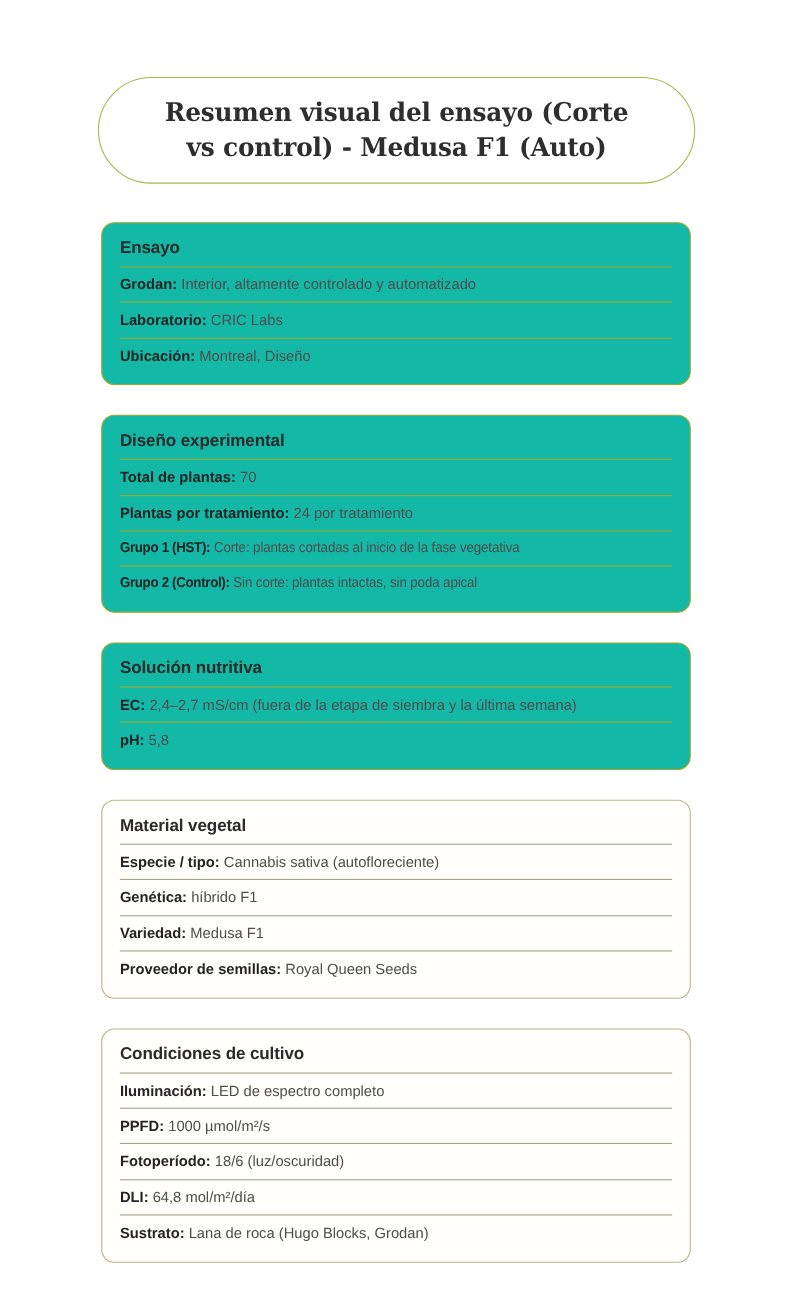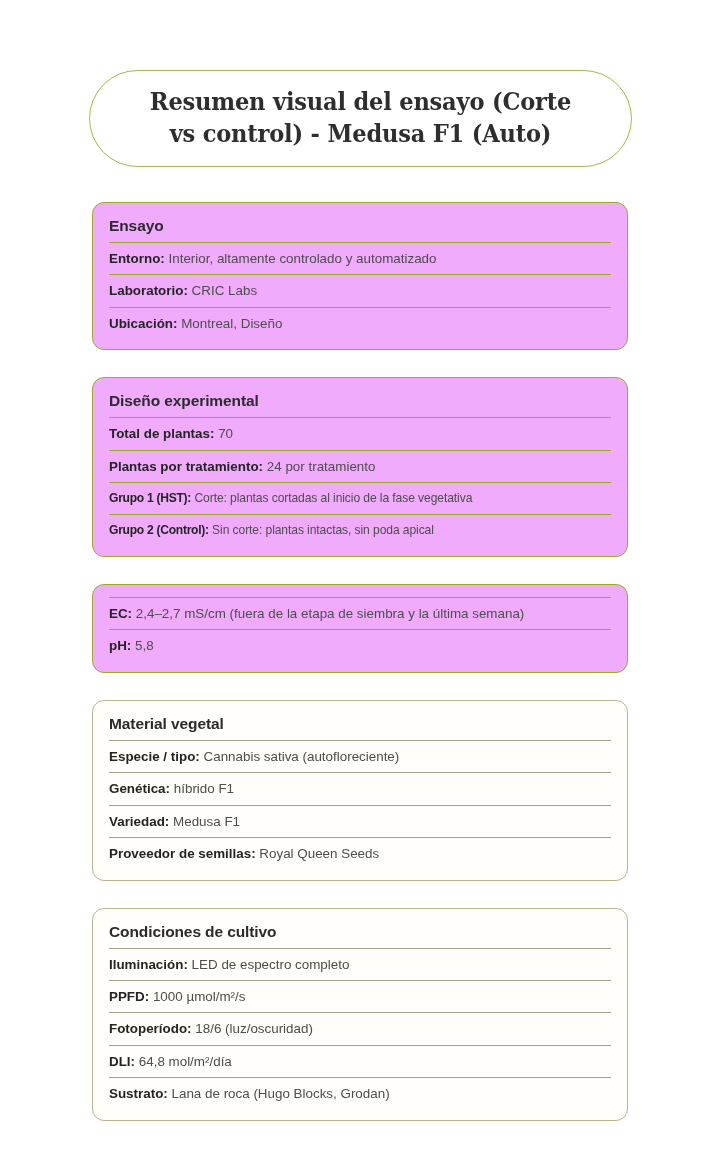--- a/index.html
+++ b/index.html
@@ -52,21 +52,21 @@
   }
 
   
   .cards {
     padding: 0 80px 0 80px;
     margin-top: 35px;
   }
   .card {
     border: 1.5px solid #9aab26;
     border-radius: 12px;
-    background: #f0abfc;
+    background: #14b8a6;
     padding: 12px 16px 10px 16px;
     margin-bottom: 27px;
   }
   .card.warm {
     border-color: #bdb48e;
     background: #fffefa;
   }
 
   .card-title {
     font-size: 15.5px;
@@ -113,35 +113,36 @@
   <div class="title-wrap">
     <div class="title-pill">
       <div class="title-text">Resumen visual del ensayo (Corte vs control) - Medusa F1 (Auto)</div>
     </div>
   </div>
 
   <div class="cards">
       <div class="card">
         <div class="card-title">Ensayo</div>
         <div class="rows">
-          <div class="row"><span class="k">Entorno:</span> <span class="v">Interior, altamente controlado y automatizado</span></div>
+          <div class="row"><span class="k">Grodan:</span> <span class="v">Interior, altamente controlado y automatizado</span></div>
           <div class="row"><span class="k">Laboratorio:</span> <span class="v">CRIC Labs</span></div>
           <div class="row"><span class="k">Ubicación:</span> <span class="v">Montreal, Diseño</span></div>
         </div>
       </div>
       <div class="card">
         <div class="card-title">Diseño experimental</div>
         <div class="rows">
           <div class="row"><span class="k">Total de plantas:</span> <span class="v">70</span></div>
           <div class="row"><span class="k">Plantas por tratamiento:</span> <span class="v">24 por tratamiento</span></div>
           <div class="row condensed"><span class="k">Grupo 1 (HST):</span> <span class="v">Corte: plantas cortadas al inicio de la fase vegetativa</span></div>
           <div class="row condensed"><span class="k">Grupo 2 (Control):</span> <span class="v">Sin corte: plantas intactas, sin poda apical</span></div>
         </div>
       </div>
       <div class="card">
+        <div class="card-title">Solución nutritiva</div>
         <div class="rows">
           <div class="row"><span class="k">EC:</span> <span class="v">2,4–2,7 mS/cm (fuera de la etapa de siembra y la última semana)</span></div>
           <div class="row"><span class="k">pH:</span> <span class="v">5,8</span></div>
         </div>
       </div>
       <div class="card warm">
         <div class="card-title">Material vegetal</div>
         <div class="rows">
           <div class="row"><span class="k">Especie / tipo:</span> <span class="v">Cannabis sativa (autofloreciente)</span></div>
           <div class="row"><span class="k">Genética:</span> <span class="v">híbrido F1</span></div>

